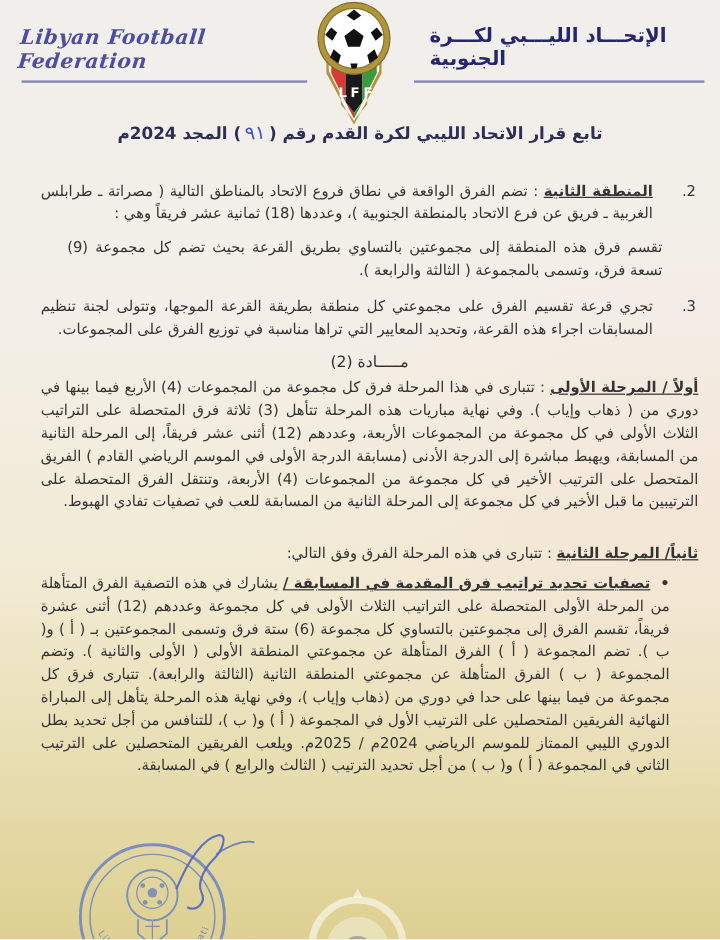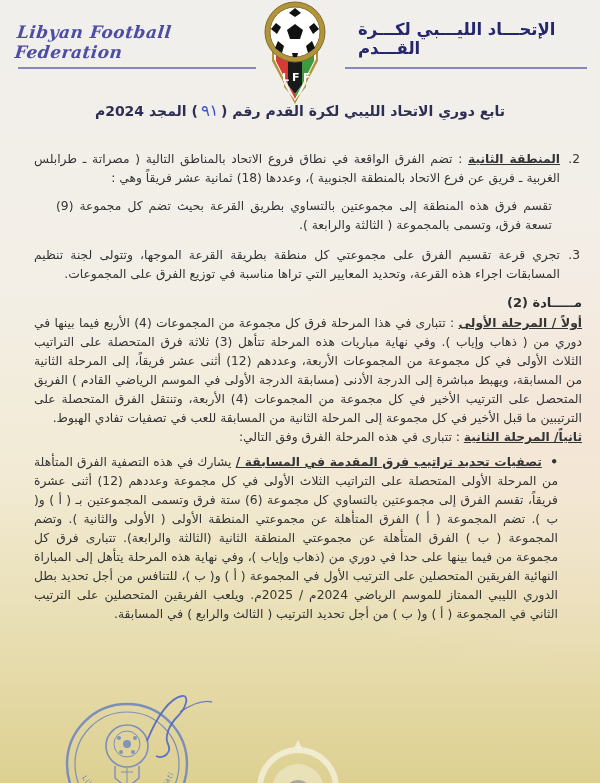--- a/index.html
+++ b/index.html
@@ -39,29 +39,29 @@
     display:inline-block;transform:rotate(-4deg);padding:0 3px;
   }
   
   .body{
     position:absolute;top:150px;right:18px;left:34px;
     direction:rtl;text-align:justify;
     font-size:12.3px;line-height:19px;color:#343434;
   }
   .item{position:relative;margin-bottom:9px;}
   .item .num{position:absolute;right:2px;top:0;}
-  .item .item-body{margin-right:22px;}
+  .item .item-body{margin-right:38px;}
   .lead{font-weight:bold;text-decoration:underline;}
   .indent{margin-right:30px;margin-bottom:11px;margin-left:22px;}
   .madda{
-    text-align:right;font-weight:bold;font-size:13px;color:#2e2e2e;
+    text-align:center;font-weight:normal;font-size:13px;color:#2e2e2e;
     margin-bottom:2px;letter-spacing:.5px;
   }
   .p0{margin-bottom:0;}
-  .p-stage{margin-bottom:0;}
+  .p-stage{margin-bottom:24px;}
   .p-second{margin-bottom:6px;}
   .bullet-para{padding-right:24px;}
   .bullet-char{font-weight:bold;padding-left:4px;}
   
   .stamp{position:absolute;left:52px;top:686px;}
   .watermark{position:absolute;left:238px;top:738px;}
 </style>
 </head>
 <body>
 
@@ -86,26 +86,26 @@
     <circle cx="36" cy="31" r="24" fill="#ffffff"></circle>
     <polygon points="36,23 44,29 41,38 31,38 28,29" fill="#111111"></polygon>
     <polygon points="36,7 42,12 36,16 30,12" fill="#111111"></polygon>
     <polygon points="55,22 60,28 54,33 50,26" fill="#111111"></polygon>
     <polygon points="17,22 22,26 18,33 12,28" fill="#111111"></polygon>
     <polygon points="47,45 53,40 56,47 49,52" fill="#111111"></polygon>
     <polygon points="25,45 19,40 16,47 23,52" fill="#111111"></polygon>
     <polygon points="33,52 39,52 38,56 34,56" fill="#111111"></polygon>
   </svg>
 
-  <div class="hdr-ar">الإتحـــاد الليـــبي لكـــرة القـــدم</div>
+  <div class="hdr-ar">الإتحـــاد الليـــبي لكـــرة الجنوبية</div>
   <div class="hdr-rule left"></div>
   <div class="hdr-rule right"></div>
 
   <div class="doc-title">
-    <span>تابع دوري الاتحاد الليبي لكرة القدم رقم (</span><span class="hand">٩١</span><span>) المجد 2024م</span>
+    <span>تابع قرار الاتحاد الليبي لكرة القدم رقم (</span><span class="hand">٩١</span><span>) المجد 2024م</span>
   </div>
 
   <div class="body">
 
     <div class="item">
       <span class="num">2.</span>
       <div class="item-body">
         <span class="lead">المنطقة الثانية</span><span> : تضم الفرق الواقعة في نطاق فروع الاتحاد بالمناطق التالية ( مصراتة ـ طرابلس الغربية ـ فريق عن فرع الاتحاد بالمنطقة الجنوبية )، وعددها (18) ثمانية عشر فريقاً وهي :</span>
       </div>
     </div>

